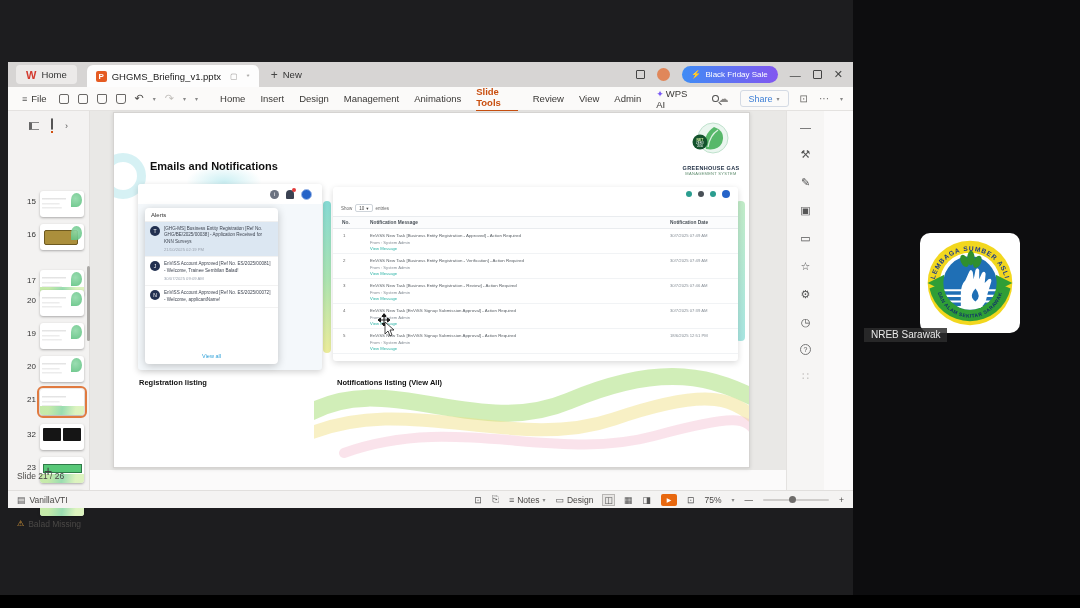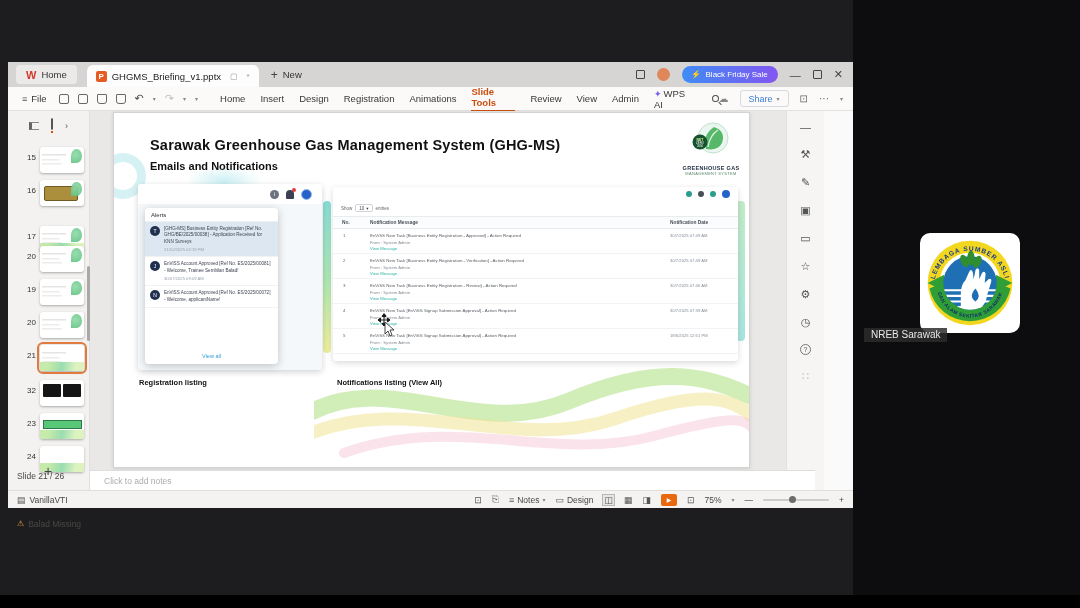--- a/index.html
+++ b/index.html
@@ -51,21 +51,21 @@
   .share-btn { display:flex; align-items:center; gap:4px; border:1px solid #d4dae4; border-radius:3px; height:17px; padding:0 8px; color:#3d7fd6; font-size:9px; }
   .gray-ic { color:#6a6866; font-size:10px; }
 
   
   .main { position:absolute; left:0; top:49px; width:845px; height:379px; }
   .thumbpanel { position:absolute; left:0; top:0; width:82px; height:379px; background:#f3f2f1; border-right:1px solid #e2e0de; }
   .tp-icons { display:flex; align-items:center; gap:12px; justify-content:center; padding-top:8px; font-size:9px; color:#555; }
   .tp-ic-sel { border-bottom:2px solid #d1500f; padding-bottom:2px; }
   .tp-outline { width:10px; height:8px; border-left:3px solid #666; border-top:1.5px solid #888; border-bottom:1.5px solid #888; }
   .tp-slide { width:11px; height:8px; border:1.2px solid #555; border-radius:1px; }
-  .thumb { position:absolute; left:0; width:82px; height:30px; }
+  .thumb { position:absolute; left:0; width:82px; height:30px;margin-top:44px; }
   .tnum { position:absolute; right:54px; top:8px; font-size:8px; color:#333; }
   .tbox { position:absolute; left:32px; top:2px; width:44px; height:26px; background:#fff; border-radius:3px; box-shadow:0 1px 2.5px rgba(0,0,0,.3); }
   .tbox.sel { outline:2px solid #e07a3f; outline-offset:1px; }
   .lines { background-image:linear-gradient(#e4e4e4,#e4e4e4),linear-gradient(#ececec,#ececec),linear-gradient(#ececec,#ececec); background-size:55% 1.5px,40% 1.5px,45% 1.5px; background-position:9% 30%,9% 48%,9% 66%; background-repeat:no-repeat; }
   .leaf { position:relative; }
   .leaf::after { content:""; position:absolute; right:2px; top:2px; width:11px; height:14px; border-radius:50% 50% 50% 0; background:radial-gradient(circle at 40% 40%, #8fd9a8, #5abf7d); opacity:.9; }
   .v16::before { content:""; position:absolute; left:4px; top:6px; width:32px; height:13px; background:#ab8f3c; border:1px solid #6e5a20; border-radius:2px; }
   .v17::before,.v21::before,.v23::before,.v24::before { content:""; position:absolute; left:0; bottom:0; width:44px; height:9px; border-radius:0 0 3px 3px; background:linear-gradient(100deg,#bfe8a0 20%,#8fd9a8 50%,#d9f2b8 80%); opacity:.9; }
   .v22 .blk1,.v22 .blk2 { position:absolute; top:4px; width:18px; height:13px; background:#151515; border-radius:1px; }
   .v22 .blk1 { left:3px; } .v22 .blk2 { left:23px; }
@@ -213,21 +213,21 @@
         <span class="undo">↶</span>
           <span class="caret">▾</span>
         <span class="undo dis">↷</span>
           <span class="caret">▾</span>
         <span class="caret">▾</span>
       </div>
       <div class="menus">
         <span class="menu">Home</span>
         <span class="menu">Insert</span>
         <span class="menu">Design</span>
-        <span class="menu">Registration</span>
+        <span class="menu">Management</span>
         <span class="menu">Animations</span>
         <span class="menu active">Slide Tools</span>
         <span class="menu">Review</span>
         <span class="menu">View</span>
         <span class="menu">Admin</span>
         <span class="menu"><span class="ai-star">✦</span><span>WPS AI</span></span>
         <span class="magnifier"></span>
       </div>
       <div class="tb-right">
         <span class="cloud">☁</span>
@@ -296,21 +296,20 @@
         <div class="tp-scroll"></div>
       </div>
 
       <div class="slidearea">
         <div class="canvas">
           <div class="decor-ring"></div>
           <div class="decor-blob"></div>
           <div class="decor-strip"></div>
           <div class="decor-strip2"></div>
 
-          <div class="sl-title">Sarawak Greenhouse Gas Management System (GHG-MS)</div>
           <div class="sl-sub">Emails and Notifications</div>
 
           <div class="ghg-logo">
             <svg width="46" height="40" viewBox="0 0 46 40">
               <circle cx="25" cy="17" r="15" fill="#eaf6ef" stroke="#bfe2cc" stroke-width="1"></circle>
               <path d="M18,28 Q14,14 26,6 Q38,10 34,22 Q30,30 18,28 Z" fill="#57b86a"></path>
               <path d="M20,26 Q22,14 30,9" stroke="#d9f0de" stroke-width="1.4" fill="none"></path>
               <circle cx="12" cy="21" r="7.5" fill="#14532d"></circle>
               <text x="12" y="19.5" text-anchor="middle" font-size="3.4" fill="#d7f0a0" font-weight="bold">NET</text>
               <text x="12" y="23" text-anchor="middle" font-size="2.8" fill="#fff">ZERO</text>
@@ -453,21 +452,20 @@
           <span class="rt-ic">▭</span>
           <span class="rt-ic">☆</span>
           <span class="rt-ic">⚙</span>
           <span class="rt-ic">◷</span>
           <span class="rt-ic help-c">?</span>
           <span class="rt-ic dim">∷</span>
         </div>
       </div>
     </div>
 
-    <div class="notesbar">Click to add notes</div>
 
     <div class="statusbar">
       <div class="st-left">
         <span>Slide 21 / 26</span>
         <span class="theme-chip">
             <span class="st-ic">▤</span>
             <span>VanillaVTI</span>
           </span>
         <span class="theme-chip">
             <span class="warn">⚠</span>

